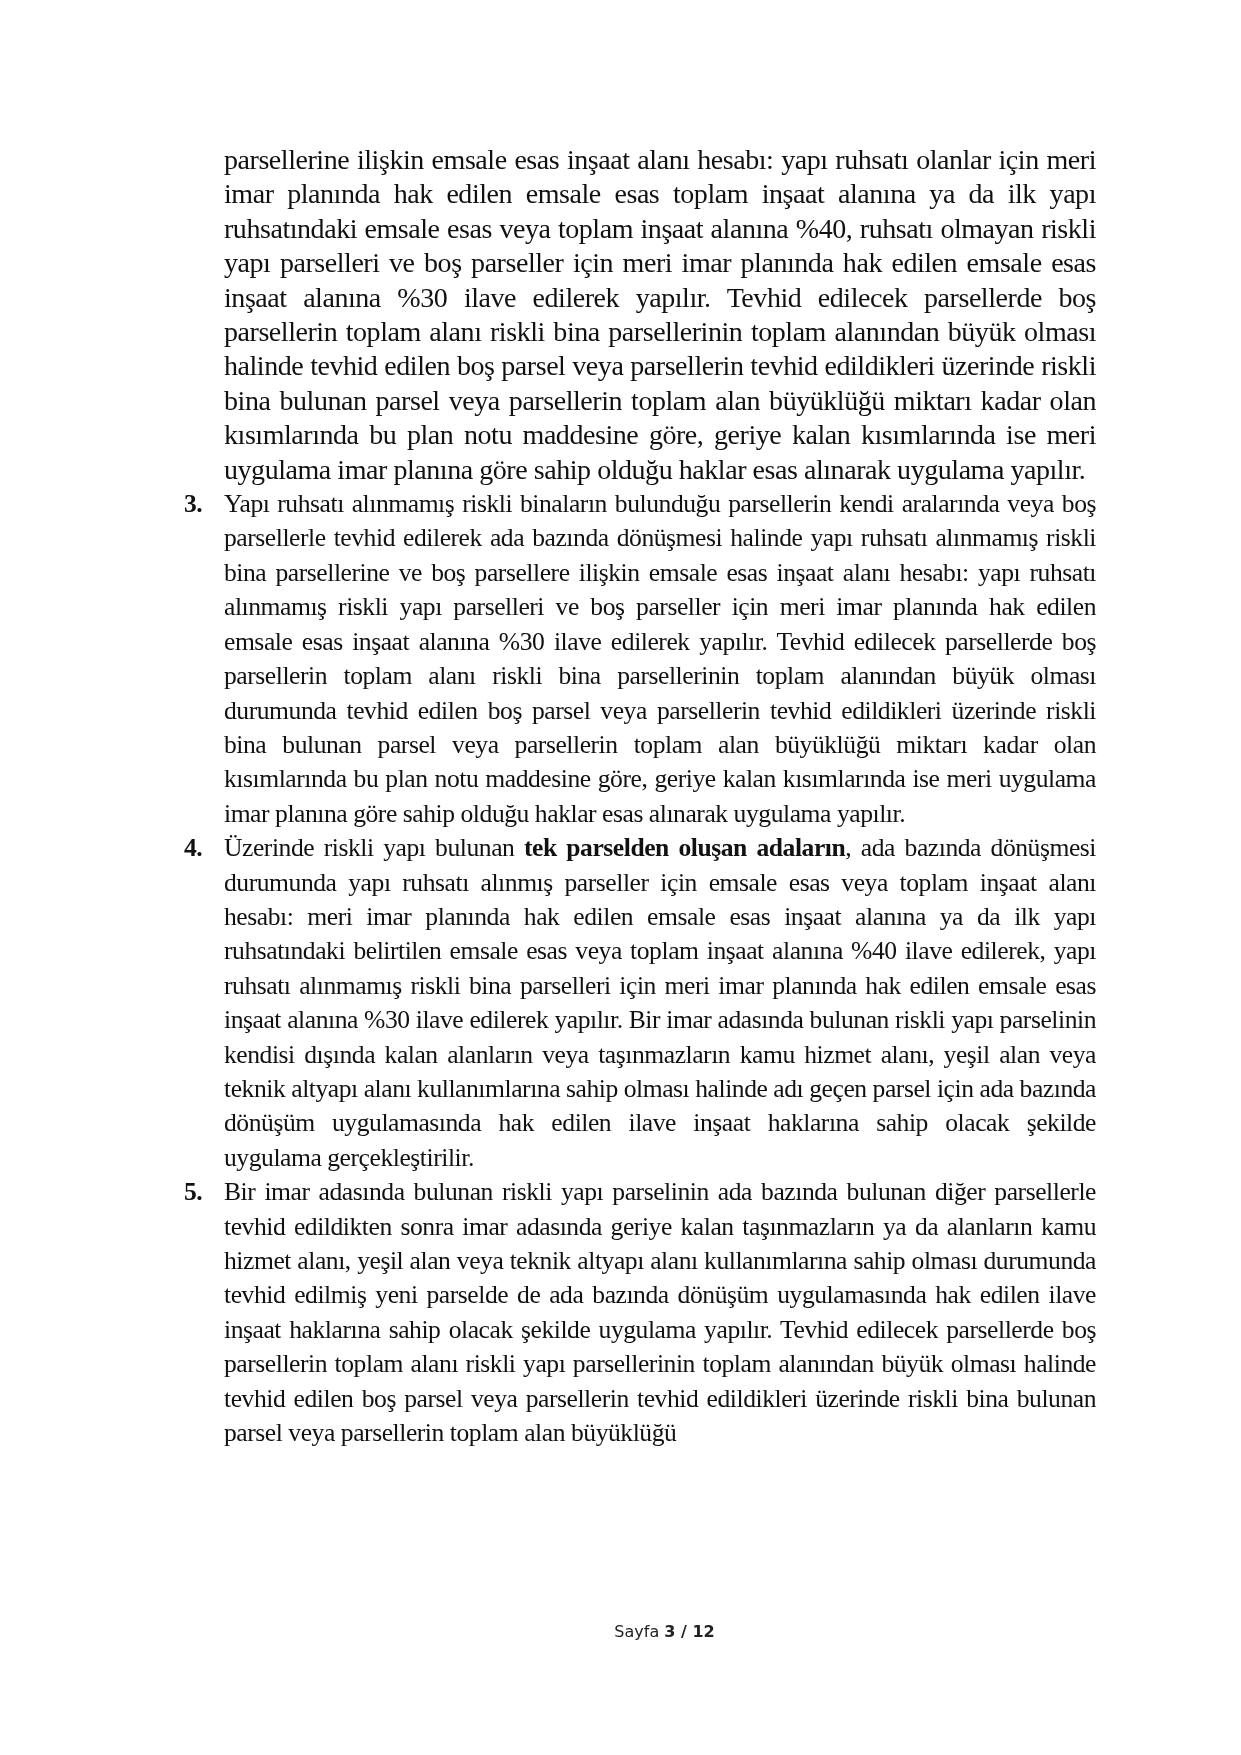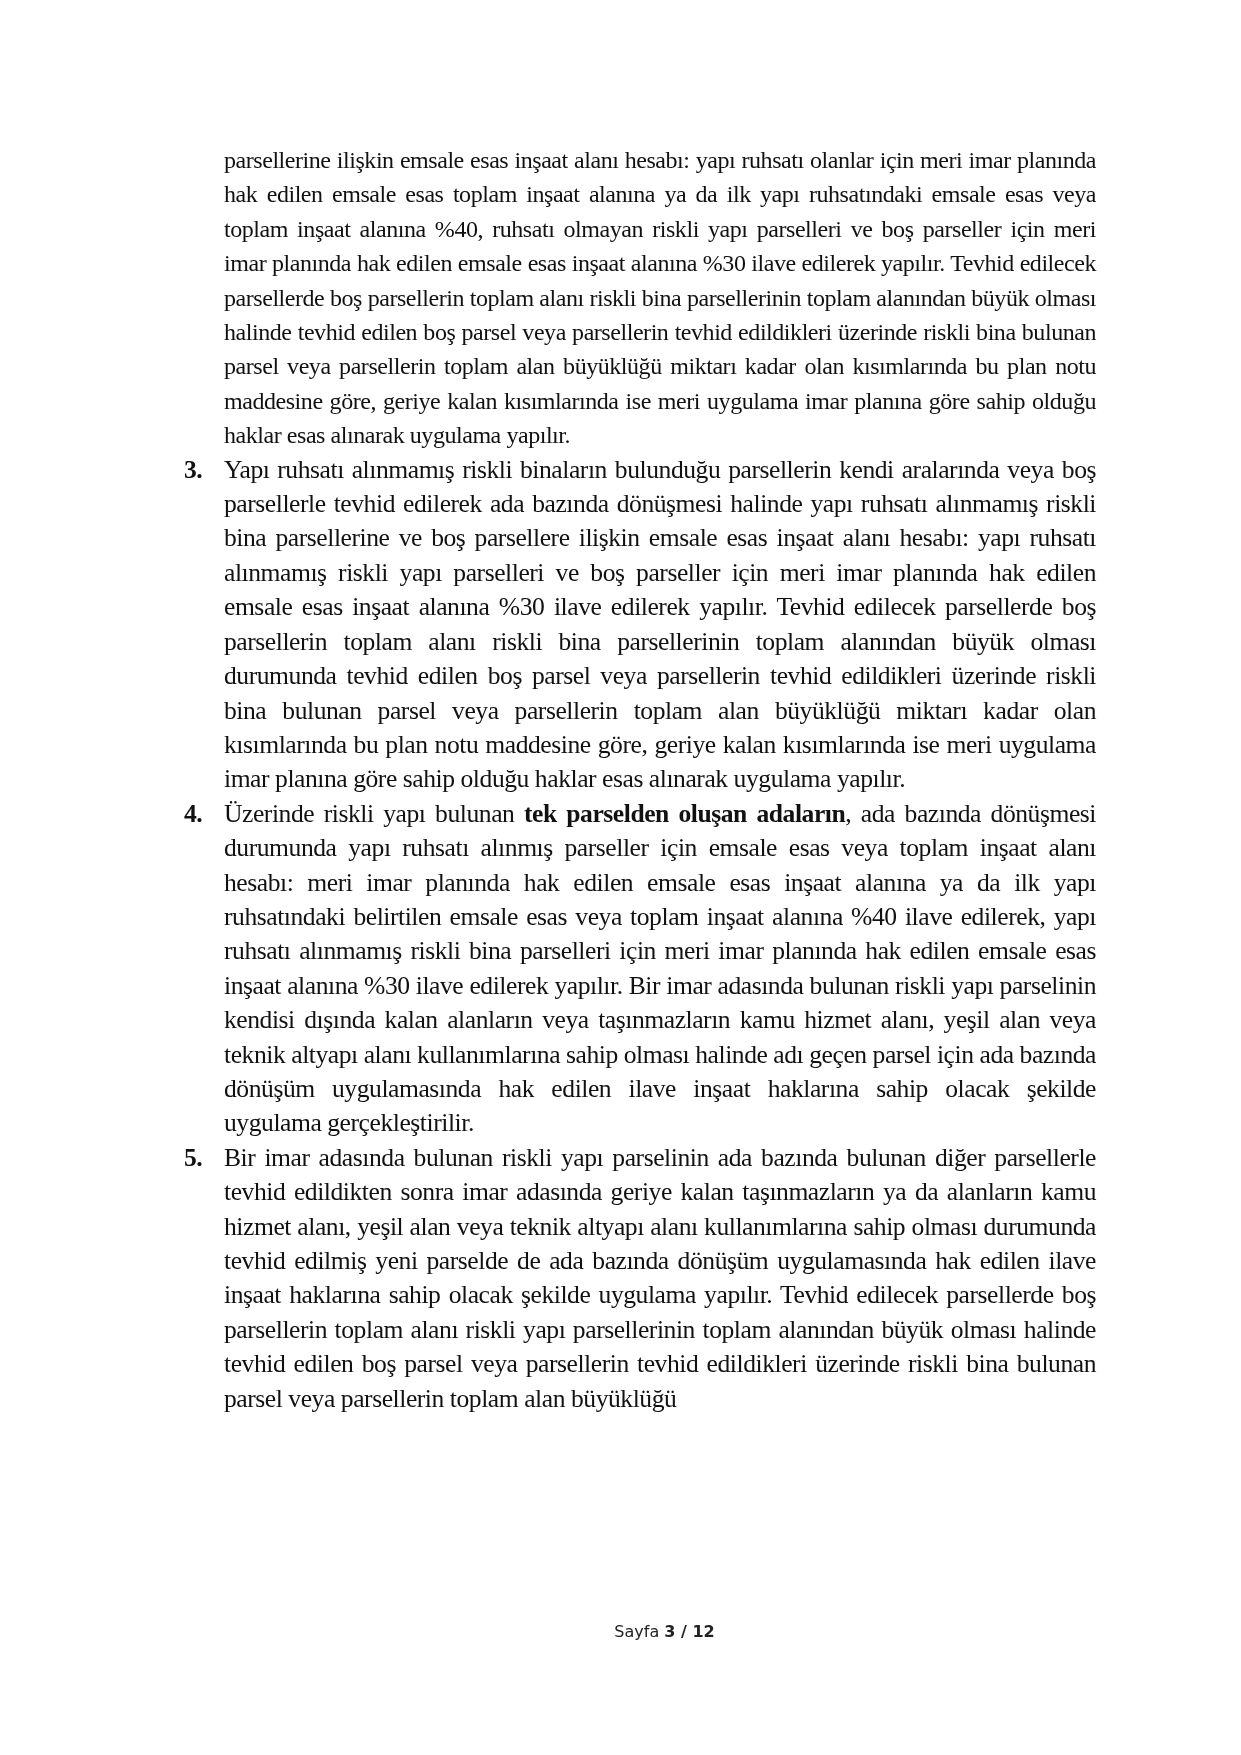--- a/index.html
+++ b/index.html
@@ -15,21 +15,21 @@
       font-family: "Liberation Serif", "DejaVu Serif", serif;
       color: #111111;
     }
     .page-content {
       position: absolute;
       left: 184px;
       top: 143px;
       width: 912px;
     }
     .para {
-      font-size: 24px;
+      font-size: 28px;
       line-height: 34.4px;
       text-align: justify;
       margin: 0;
       padding-left: 40px;
       letter-spacing: -0.45px;
       word-spacing: 0px;
     }
     .list-item {
       position: relative;
       padding-left: 40px;

